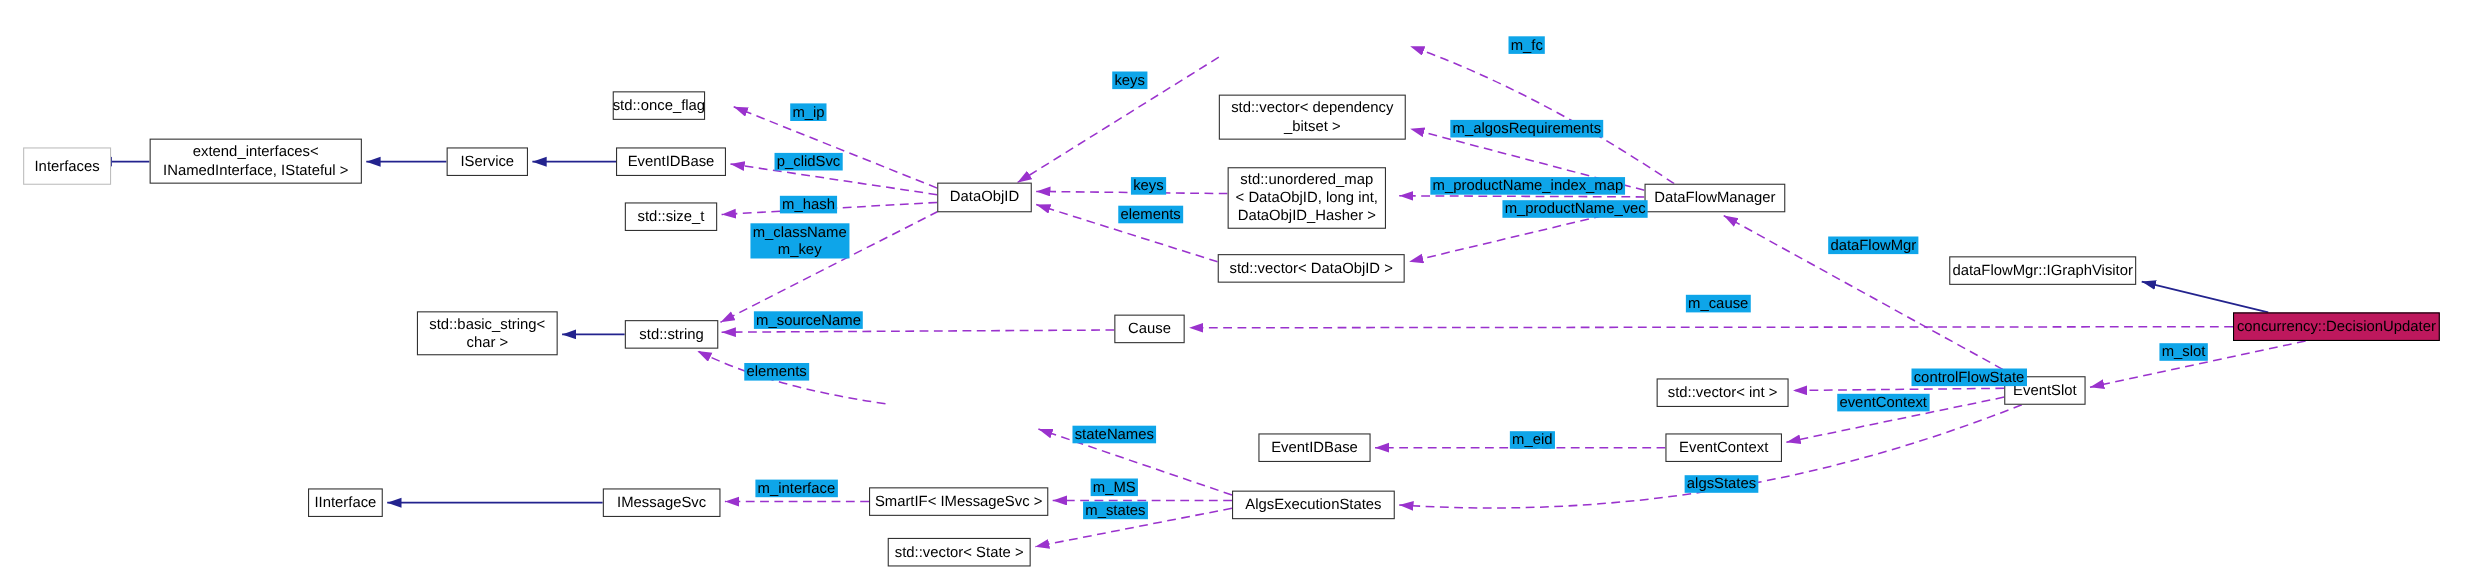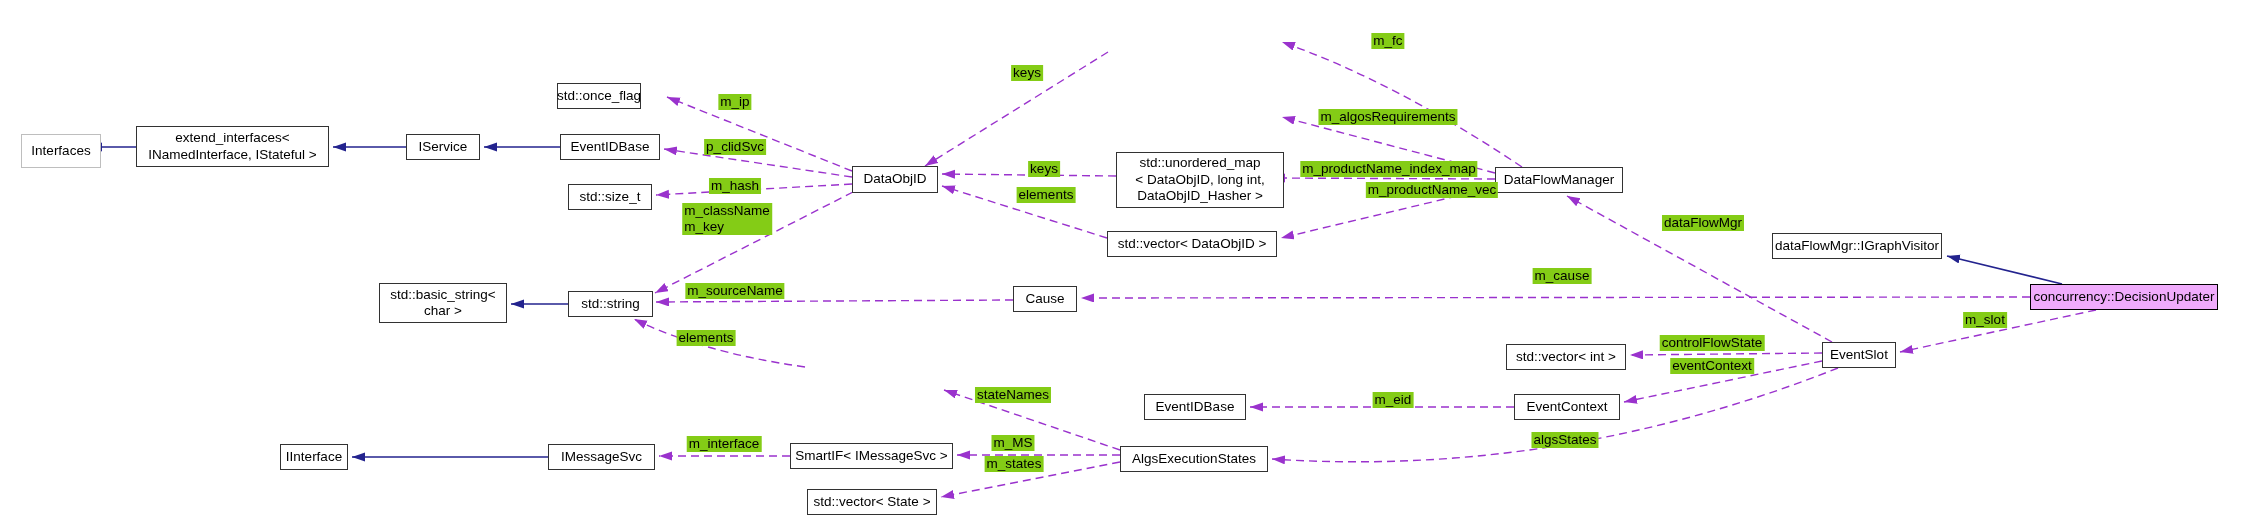--- a/index.html
+++ b/index.html
@@ -18,27 +18,28 @@
     background:#fff;
     border:1.5px solid #323232;
     display:flex;align-items:center;justify-content:center;
     text-align:center;
     white-space:pre-line;
     line-height:1.22;
     padding:0 4px;
     cursor:pointer;
   }
   .node.muted{border:1px solid #bebebe;}
-  .node.highlight{background:#f0abfc;border:1.5px solid #000;}
+  .node.highlight{background:#be185d;border:1.5px solid #000;}
   .elabel{
     position:absolute;
     transform:translateX(-50%);
     white-space:pre-line;
+    text-align:center;
     line-height:1.2;
-    background:#84cc16;
+    background:#0ea5e9;
     padding:0 2px;
   }
   .edge{fill:none;}
   .edge.member{stroke:#9a32cd;stroke-width:1.4;stroke-dasharray:8 5;}
   .edge.inherit{stroke:#23238e;stroke-width:1.6;}
 </style>
 </head>
 <body>
 
 <div class="canvas">
@@ -87,21 +88,23 @@
   </svg>
 
   <div class="node muted" style="left:21px;top:134px;width:80px;height:34px">Interfaces</div>
   <div class="node" style="left:136px;top:126px;width:193px;height:41px">extend_interfaces&lt;
 INamedInterface, IStateful &gt;</div>
   <div class="node" style="left:406px;top:134px;width:74px;height:26px">IService</div>
   <div class="node" style="left:560px;top:134px;width:100px;height:26px">EventIDBase</div>
   <div class="node" style="left:557px;top:83px;width:84px;height:26px">std::once_flag</div>
   <div class="node" style="left:568px;top:184px;width:84px;height:26px">std::size_t</div>
   <div class="node" style="left:852px;top:166px;width:86px;height:27px">DataObjID</div>
-  <div class="node" style="left:1116px;top:152px;width:168px;height:56px">std::unordered_map
+  <div class="node" style="left:1108px;top:86px;width:170px;height:41px">std::vector&lt; dependency
+_bitset &gt;</div>
+  <div class="node" style="left:1116px;top:152px;width:144px;height:56px">std::unordered_map
 &lt; DataObjID, long int,
 DataObjID_Hasher &gt;</div>
   <div class="node" style="left:1107px;top:231px;width:170px;height:26px">std::vector&lt; DataObjID &gt;</div>
   <div class="node" style="left:1495px;top:167px;width:128px;height:26px">DataFlowManager</div>
   <div class="node" style="left:1772px;top:233px;width:170px;height:26px">dataFlowMgr::IGraphVisitor</div>
   <div class="node highlight" style="left:2030px;top:284px;width:188px;height:26px">concurrency::DecisionUpdater</div>
   <div class="node" style="left:1013px;top:286px;width:64px;height:26px">Cause</div>
   <div class="node" style="left:379px;top:283px;width:128px;height:40px">std::basic_string&lt;
 char &gt;</div>
   <div class="node" style="left:568px;top:291px;width:85px;height:26px">std::string</div>
@@ -124,21 +127,21 @@
   <div class="elabel" style="left:1044px;top:161px">keys</div>
   <div class="elabel" style="left:1046px;top:187px">elements</div>
   <div class="elabel" style="left:1388px;top:33px">m_fc</div>
   <div class="elabel" style="left:1388px;top:109px">m_algosRequirements</div>
   <div class="elabel" style="left:1389px;top:161px">m_productName_index_map</div>
   <div class="elabel" style="left:1432px;top:182px">m_productName_vec</div>
   <div class="elabel" style="left:1703px;top:215px">dataFlowMgr</div>
   <div class="elabel" style="left:1562px;top:268px">m_cause</div>
   <div class="elabel" style="left:735px;top:283px">m_sourceName</div>
   <div class="elabel" style="left:1985px;top:312px">m_slot</div>
-  <div class="elabel" style="left:1712px;top:335px">controlFlowState</div>
+  <div class="elabel" style="left:1790px;top:335px">controlFlowState</div>
   <div class="elabel" style="left:1712px;top:358px">eventContext</div>
   <div class="elabel" style="left:1393px;top:392px">m_eid</div>
   <div class="elabel" style="left:1565px;top:432px">algsStates</div>
   <div class="elabel" style="left:1013px;top:387px">stateNames</div>
   <div class="elabel" style="left:706px;top:330px">elements</div>
   <div class="elabel" style="left:1013px;top:435px">m_MS</div>
   <div class="elabel" style="left:1014px;top:456px">m_states</div>
   <div class="elabel" style="left:724px;top:436px">m_interface</div>
 
 </div>

